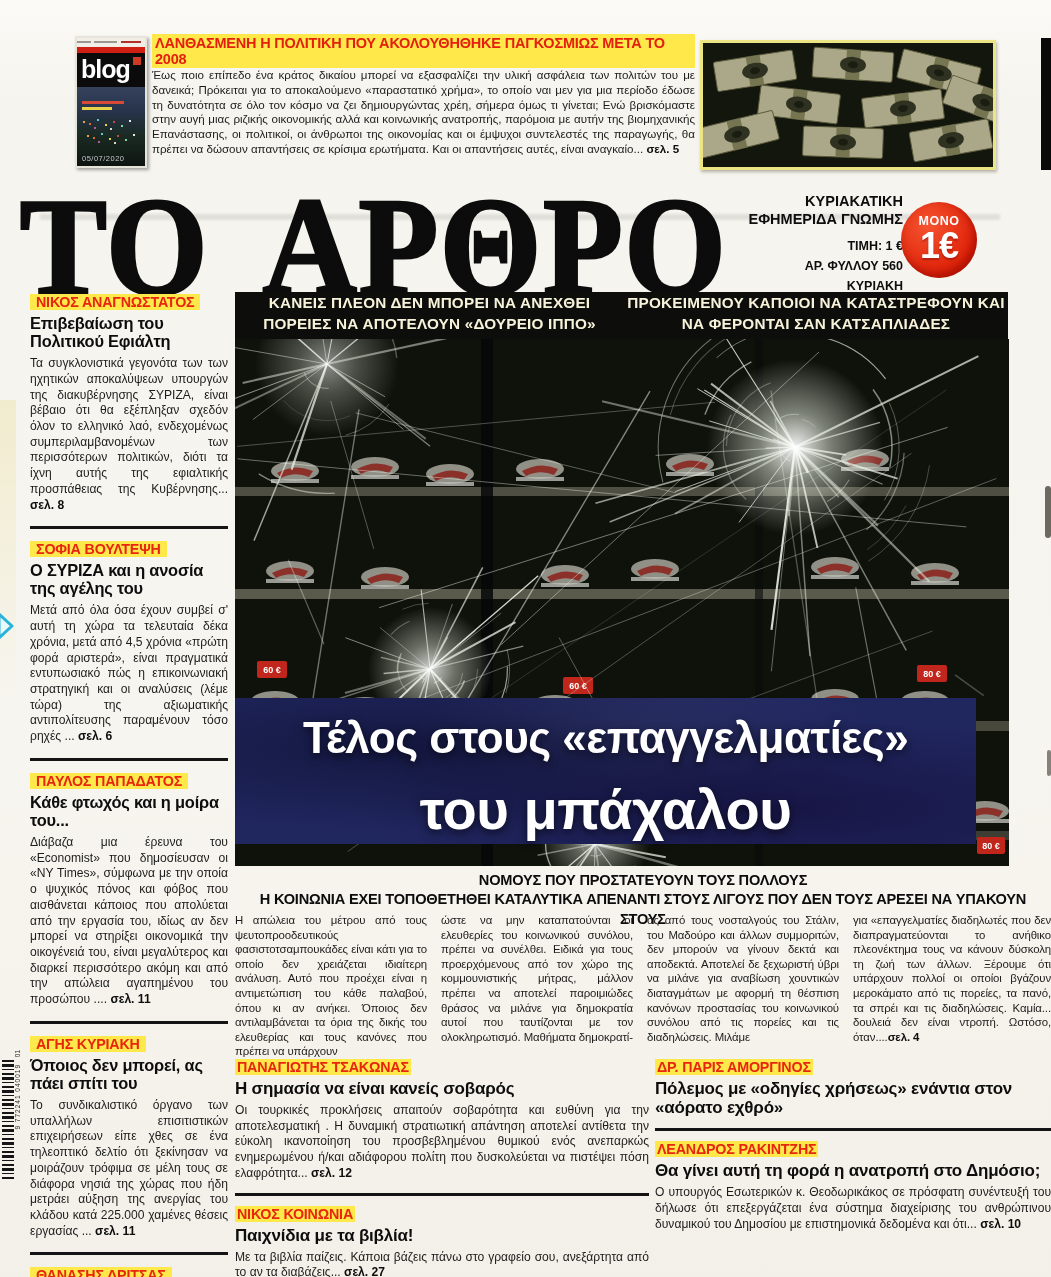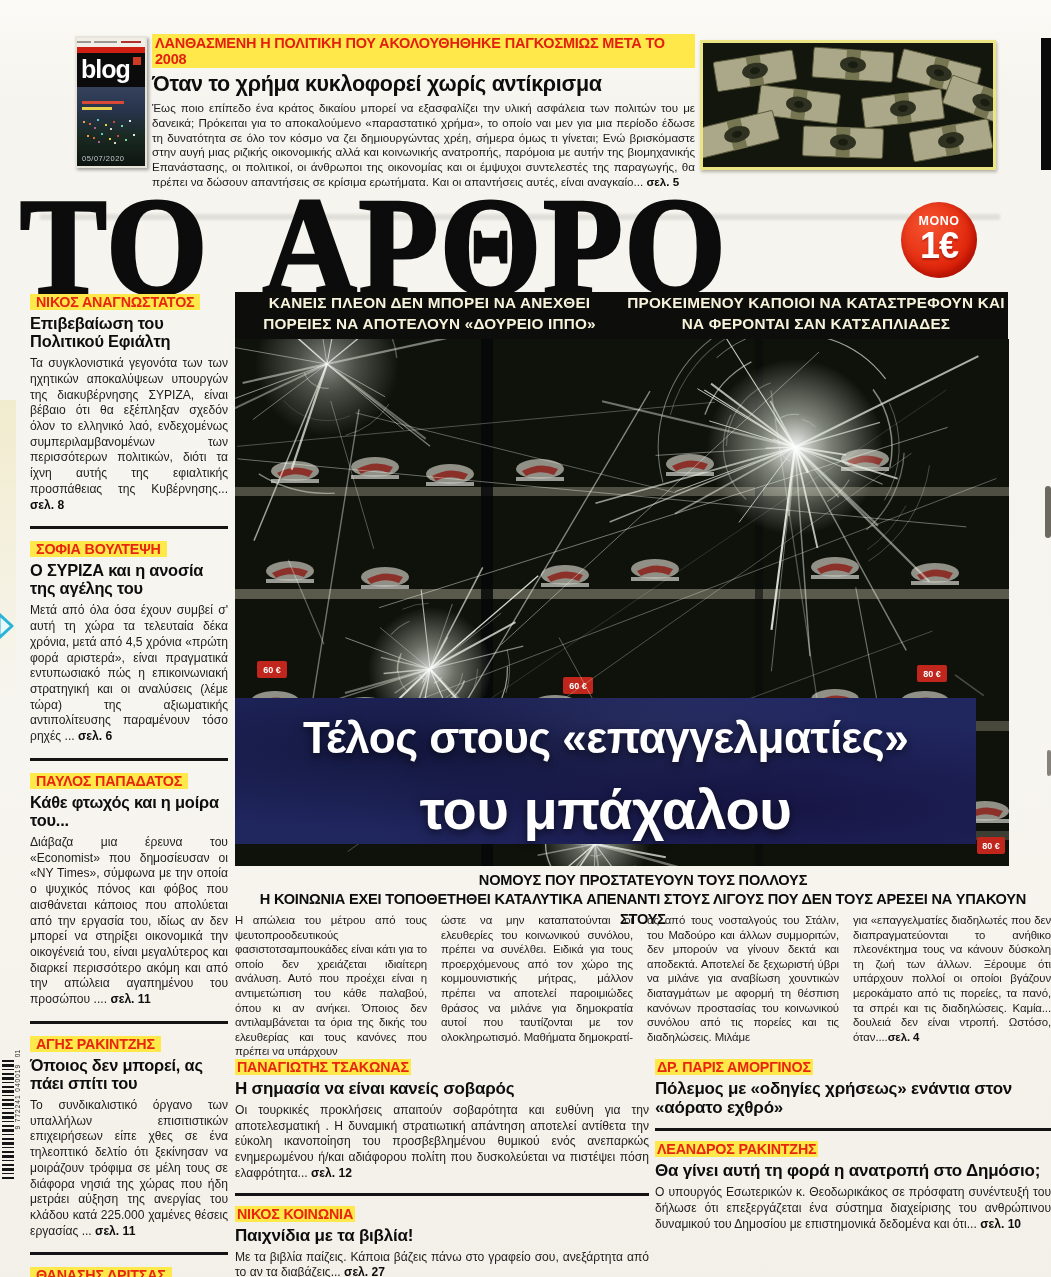--- a/index.html
+++ b/index.html
@@ -112,21 +112,20 @@
       <div class="bc-line-red"></div>
       <div class="bc-line-yel"></div>
       <div class="bc-dots" style="left:6px;top:34px;"></div>
       <div class="bc-dots" style="left:10px;top:48px;"></div>
       <div class="bc-date">05/07/2020</div>
     </div>
   </div>
 
   <div class="top-story">
     <span class="kicker">ΛΑΝΘΑΣΜΕΝΗ Η ΠΟΛΙΤΙΚΗ ΠΟΥ ΑΚΟΛΟΥΘΗΘΗΚΕ ΠΑΓΚΟΣΜΙΩΣ ΜΕΤΑ ΤΟ 2008</span>
-    <h2>Όταν το χρήμα κυκλοφορεί χωρίς αντίκρισμα</h2>
     <p><span>Έως ποιο επίπεδο ένα κράτος δικαίου μπορεί να εξασφαλίζει την υλική ασφάλεια των πολιτών του με δανεικά; Πρόκειται για το αποκαλούμενο «παραστατικό χρήμα», το οποίο ναι μεν για μια περίοδο έδωσε τη δυνατότητα σε όλο τον κόσμο να ζει δημιουργώντας χρέη, σήμερα όμως τι γίνεται; Ενώ βρισκόμαστε στην αυγή μιας ριζικής οικονομικής αλλά και κοινωνικής ανατροπής, παρόμοια με αυτήν της βιομηχανικής Επανάστασης, οι πολιτικοί, οι άνθρωποι της οικονομίας και οι έμψυχοι συντελεστές της παραγωγής, θα πρέπει να δώσουν απαντήσεις σε κρίσιμα ερωτήματα. Και οι απαντήσεις αυτές, είναι αναγκαίο...</span> <b class="pref">σελ. 5</b></p>
   </div>
 
   <div class="money-photo">
     <svg viewBox="0 0 290 125" preserveAspectRatio="none">
       <rect width="290" height="125" fill="#15180f"></rect>
       <g id="bundles">
           <g transform="translate(52,28) rotate(-9)">
             <rect x="-40" y="-15" width="80" height="30" rx="2" fill="#cfcaa6" stroke="#6d6a48"></rect>
             <rect x="-7" y="-15" width="14" height="30" fill="#8e8b63"></rect>
@@ -180,20 +179,29 @@
             <rect x="-7" y="-15" width="14" height="30" fill="#8e8b63"></rect>
             <ellipse rx="13" ry="8" fill="#383a26"></ellipse>
             <ellipse rx="5" ry="3.5" fill="#1e2015"></ellipse>
           </g>
         </g>
       <rect width="290" height="125" fill="#0c0e06" opacity="0.18"></rect>
     </svg>
   </div>
 
   <div class="masthead-title">ΤΟ ΑΡΘΡΟ</div>
+  <div class="masthead-info">
+    <div class="ed">ΚΥΡΙΑΚΑΤΙΚΗ</div>
+    <div class="ed">ΕΦΗΜΕΡΙΔΑ ΓΝΩΜΗΣ</div>
+    <div style="height:8px"></div>
+    <div class="ln">ΤΙΜΗ: 1 €</div>
+    <div class="ln">ΑΡ. ΦΥΛΛΟΥ 560</div>
+    <div class="ln">ΚΥΡΙΑΚΗ</div>
+    <div class="ln">05/07/2020</div>
+  </div>
   <div class="price-badge">
     <div class="b1">ΜΟΝΟ</div>
     <div class="b2">1€</div>
   </div>
 
   <div class="left-col">
     <article class="art">
       <span class="author">ΝΙΚΟΣ ΑΝΑΓΝΩΣΤΑΤΟΣ</span>
       <h3>Επιβεβαίωση του Πολιτικού Εφιάλτη</h3>
       <p><span>Τα συγκλονιστικά γεγονότα των των ηχητικών αποκαλύψεων υπουργών της διακυβέρνησης ΣΥΡΙΖΑ, είναι βέβαιο ότι θα εξέπληξαν σχεδόν όλον το ελληνικό λαό, ενδεχομένως συμπεριλαμβανομένων των περισσότερων πολιτικών, διότι τα ίχνη αυτής της εφιαλτικής προσπάθειας της Κυβέρνησης...</span> <b class="pref">σελ. 8</b></p>
@@ -205,21 +213,21 @@
       <p><span>Μετά από όλα όσα έχουν συμβεί σ' αυτή τη χώρα τα τελευταία δέκα χρόνια, μετά από 4,5 χρόνια «πρώτη φορά αριστερά», είναι πραγματικά εντυπωσιακό πώς η επικοινωνιακή στρατηγική και οι αναλύσεις (λέμε τώρα) της αξιωματικής αντιπολίτευσης παραμένουν τόσο ρηχές ...</span> <b class="pref">σελ. 6</b></p>
     </article>
     <hr class="sep">
     <article class="art">
       <span class="author">ΠΑΥΛΟΣ ΠΑΠΑΔΑΤΟΣ</span>
       <h3>Κάθε φτωχός και η μοίρα του...</h3>
       <p><span>Διάβαζα μια έρευνα του «Economist» που δημοσίευσαν οι «NY Times», σύμφωνα με την οποία ο ψυχικός πόνος και φόβος που αισθάνεται κάποιος που απολύεται από την εργασία του, ιδίως αν δεν μπορεί να στηρίξει οικονομικά την οικογένειά του, είναι μεγαλύτερος και διαρκεί περισσότερο ακόμη και από την απώλεια αγαπημένου του προσώπου ....</span> <b class="pref">σελ. 11</b></p>
     </article>
     <hr class="sep">
     <article class="art">
-      <span class="author">ΑΓΗΣ ΡΑΚΙΝΤΖΗΣ</span>
+      <span class="author">ΑΓΗΣ ΚΥΡΙΑΚΗ</span>
       <h3>Όποιος δεν μπορεί, ας πάει σπίτι του</h3>
       <p><span>Το συνδικαλιστικό όργανο των υπαλλήλων επισιτιστικών επιχειρήσεων είπε χθες σε ένα τηλεοπτικό δελτίο ότι ξεκίνησαν να μοιράζουν τρόφιμα σε μέλη τους σε διάφορα νησιά της χώρας που ήδη μετράει αύξηση της ανεργίας του κλάδου κατά 225.000 χαμένες θέσεις εργασίας ...</span> <b class="pref">σελ. 11</b></p>
     </article>
     <hr class="sep">
     <article class="art">
       <span class="author">ΘΑΝΑΣΗΣ ΔΡΙΤΣΑΣ</span>
       
       
     </article>
   </div>

